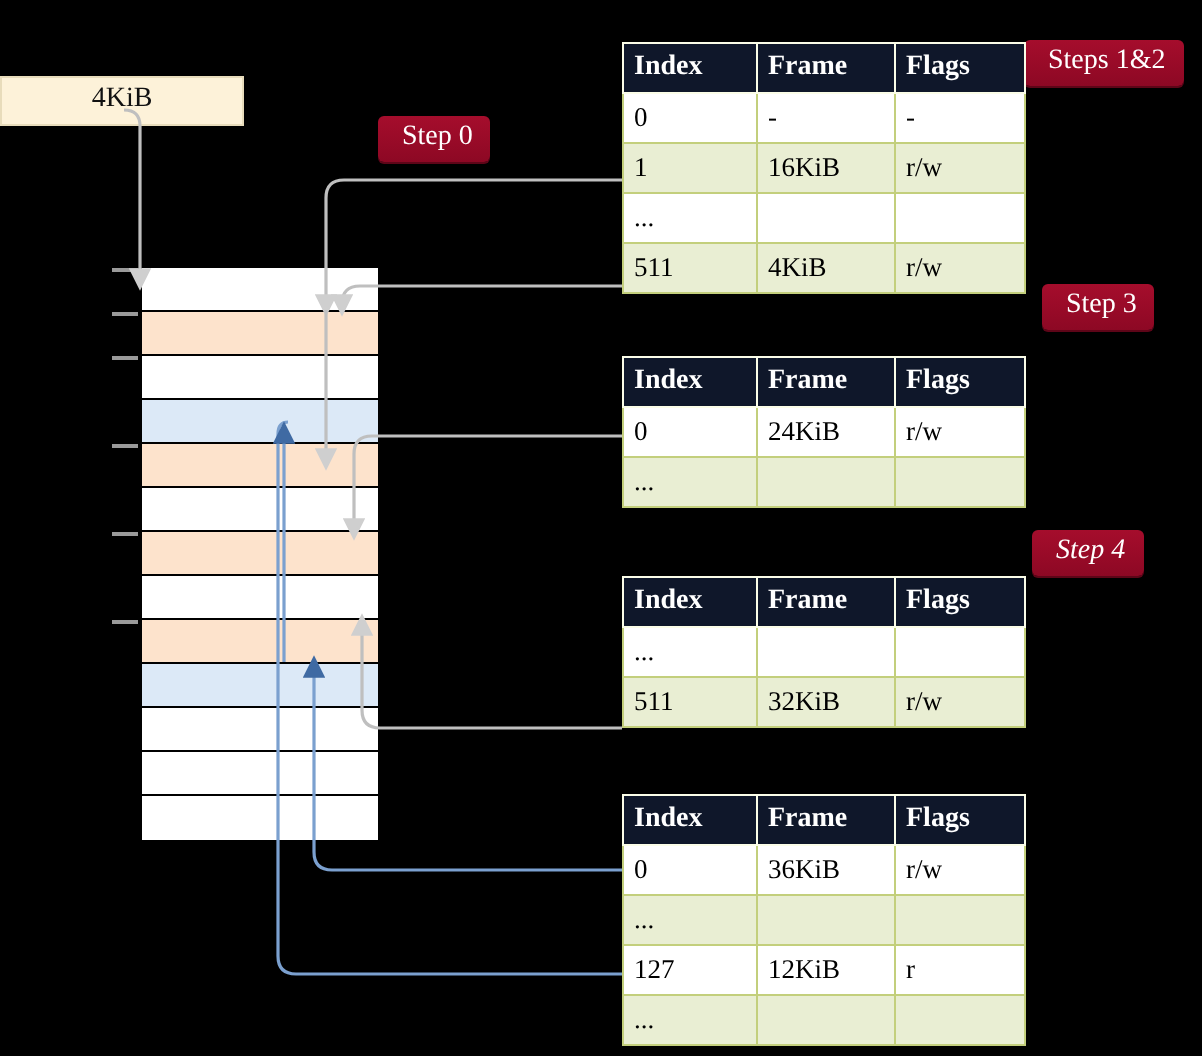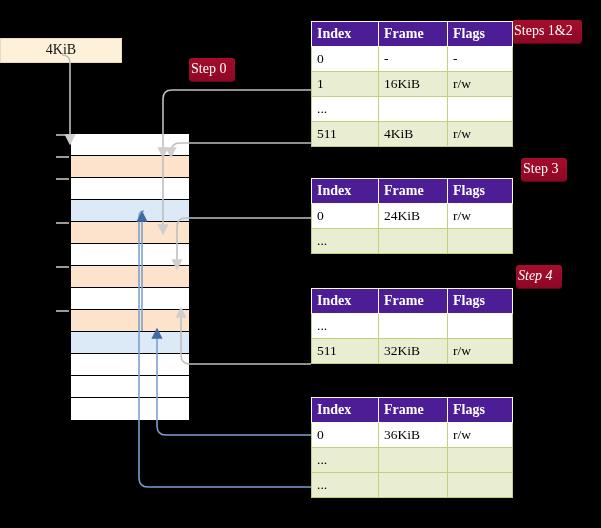--- a/index.html
+++ b/index.html
@@ -7,21 +7,21 @@
        font-family:"Liberation Serif","DejaVu Serif",serif;}
 
   
   .badge{
     position:absolute;
     background:#9e0b2b;
     background:linear-gradient(#a50d2c,#8d0824);
     color:#fff;
     font-size:14px;
     line-height:1;
-    padding:4px 9px 5px 2px;
+    padding:4px 9px 5px 12px;
     border-radius:3px;
     white-space:nowrap;
     box-shadow:0 1px 0 #5e0518;
   }
 
   
   .vabox{
     position:absolute;
     background:#fdf2d9;
     border:1px solid #e8dcbb;
@@ -35,21 +35,21 @@
   
   .ptable{
     position:absolute;
     border-collapse:collapse;
     border:1px solid #96a13a;
     background:#fff;
     font-size:13.5px;
     table-layout:fixed;
   }
   .ptable th{
-    background:#4c1d95;
+    background:#0f172a;
     color:#fff;
     font-weight:bold;
     text-align:left;
     padding:3px 5px;
     border:1px solid #fbfde8;
     height:18px;
     font-size:14px;
   }
   .ptable td{
     border:1px solid #c3cf7c;
@@ -120,21 +120,21 @@
 <div class="vabox" style="left:0px;top:38px;width:120px;">
   <span>4KiB</span>
 </div>
 
 <div class="badge" style="left:189px;top:58px;">
   <span>Step 0</span>
 </div>
 <div class="badge" style="left:512px;top:20px;">
   <span>Steps 1&amp;2</span>
 </div>
-<div class="badge" style="left:521px;top:158px;">
+<div class="badge" style="left:521px;top:142px;">
   <span>Step 3</span>
 </div>
 <div class="badge" style="left:516px;top:265px;font-style:italic;">
   <span>Step 4</span>
 </div>
 
 <svg id="wires" viewBox="0 0 601 528" xmlns="http://www.w3.org/2000/svg">
   <defs>
     <marker id="ah-gray" viewBox="0 0 10 10" refX="7" refY="5" markerWidth="7" markerHeight="7" orient="auto-start-reverse">
       <path d="M0,0 L10,5 L0,10 z" fill="#cfcfcf"></path>
@@ -247,19 +247,24 @@
       <tr>
         <td class="c-index">0</td>
         <td class="c-frame">36KiB</td>
         <td class="c-flags">r/w</td>
       </tr>
       <tr class="alt">
         <td class="c-index">...</td>
         <td class="c-frame"></td>
         <td class="c-flags"></td>
       </tr>
+      <tr>
+        <td class="c-index">127</td>
+        <td class="c-frame">12KiB</td>
+        <td class="c-flags">r</td>
+      </tr>
       <tr class="alt">
         <td class="c-index">...</td>
         <td class="c-frame"></td>
         <td class="c-flags"></td>
       </tr>
     </tbody>
   </table>
 
 </body></html>

